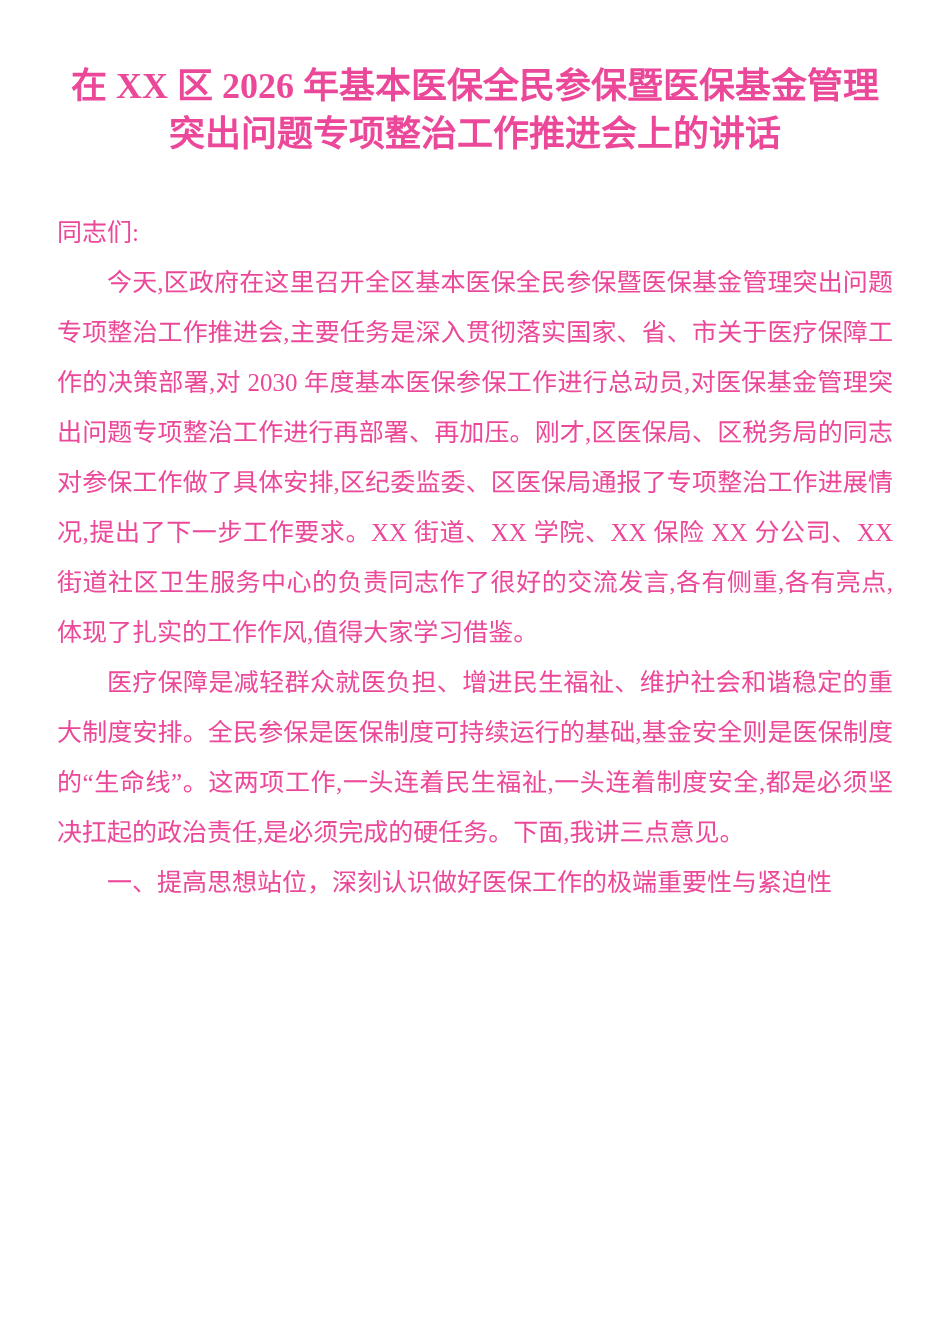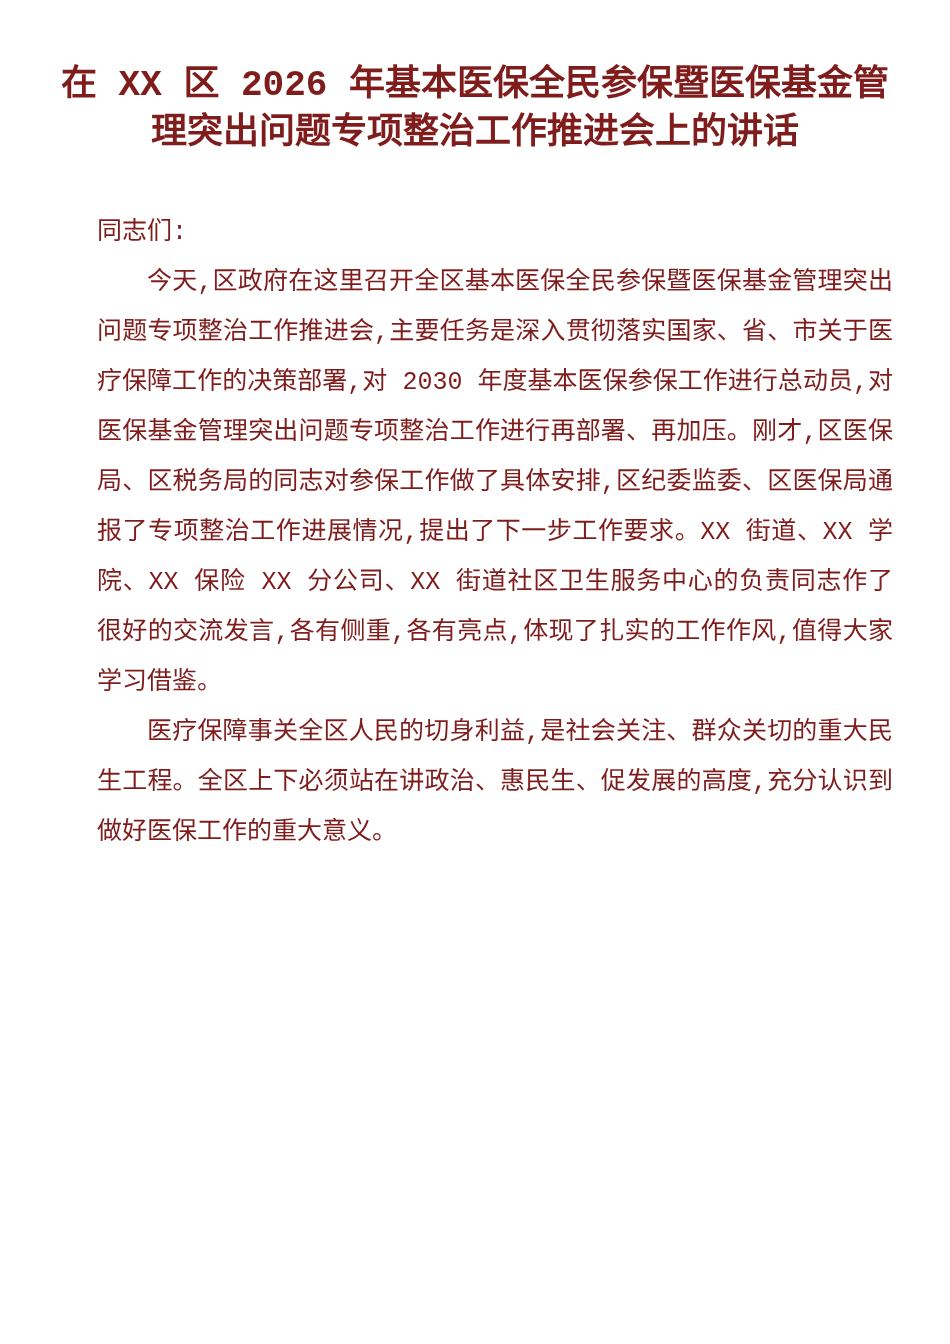--- a/index.html
+++ b/index.html
@@ -7,36 +7,35 @@
     padding: 0;
     background: #ffffff;
   }
   .page {
     position: relative;
     width: 950px;
     height: 1344px;
     box-sizing: border-box;
     padding: 62px 57px 0 57px;
     background: #ffffff;
-    color: #7f1d1d;
-    font-family: Liberation Mono, monospace;
+    color: #ec4899;
+    font-family: Liberation Serif, serif;
     overflow: hidden;
   }
   .doc-title {
     margin: 0 0 50px 0;
     font-size: 36px;
     line-height: 48px;
     font-weight: bold;
     text-align: center;
     letter-spacing: 0px;
   }
   .doc-body {
     font-size: 25px;
     line-height: 50px;
-    margin-left: 40px;
   }
   .salutation {
     margin: 0;
     text-indent: 0;
   }
   .para {
     margin: 0;
     text-indent: 2em;
     text-align: justify;
     text-justify: inter-ideograph;
@@ -55,18 +54,19 @@
 <body>
 
 <div class="page">
   <h1 class="doc-title">在 XX 区 2026 年基本医保全民参保暨医保基金管理突出问题专项整治工作推进会上的讲话</h1>
 
   <div class="doc-body">
     <p class="salutation">同志们:</p>
 
     <p class="para">今天,区政府在这里召开全区基本医保全民参保暨医保基金管理突出问题专项整治工作推进会,主要任务是深入贯彻落实国家、省、市关于医疗保障工作的决策部署,对 2030 年度基本医保参保工作进行总动员,对医保基金管理突出问题专项整治工作进行再部署、再加压。刚才,区医保局、区税务局的同志对参保工作做了具体安排,区纪委监委、区医保局通报了专项整治工作进展情况,提出了下一步工作要求。XX 街道、XX 学院、XX 保险 XX 分公司、XX 街道社区卫生服务中心的负责同志作了很好的交流发言,各有侧重,各有亮点,体现了扎实的工作作风,值得大家学习借鉴。</p>
 
+    <p class="para">医疗保障是减轻群众就医负担、增进民生福祉、维护社会和谐稳定的重大制度安排。全民参保是医保制度可持续运行的基础,基金安全则是医保制度的“生命线”。这两项工作,一头连着民生福祉,一头连着制度安全,都是必须坚决扛起的政治责任,是必须完成的硬任务。下面,我讲三点意见。</p>
 
+    <p class="para section-heading">一、提高思想站位，深刻认识做好医保工作的极端重要性与紧迫性</p>
 
-    <p class="para">医疗保障事关全区人民的切身利益,是社会关注、群众关切的重大民生工程。全区上下必须站在讲政治、惠民生、促发展的高度,充分认识到做好医保工作的重大意义。</p>
 
   </div>
 </div>
 
 </body></html>

